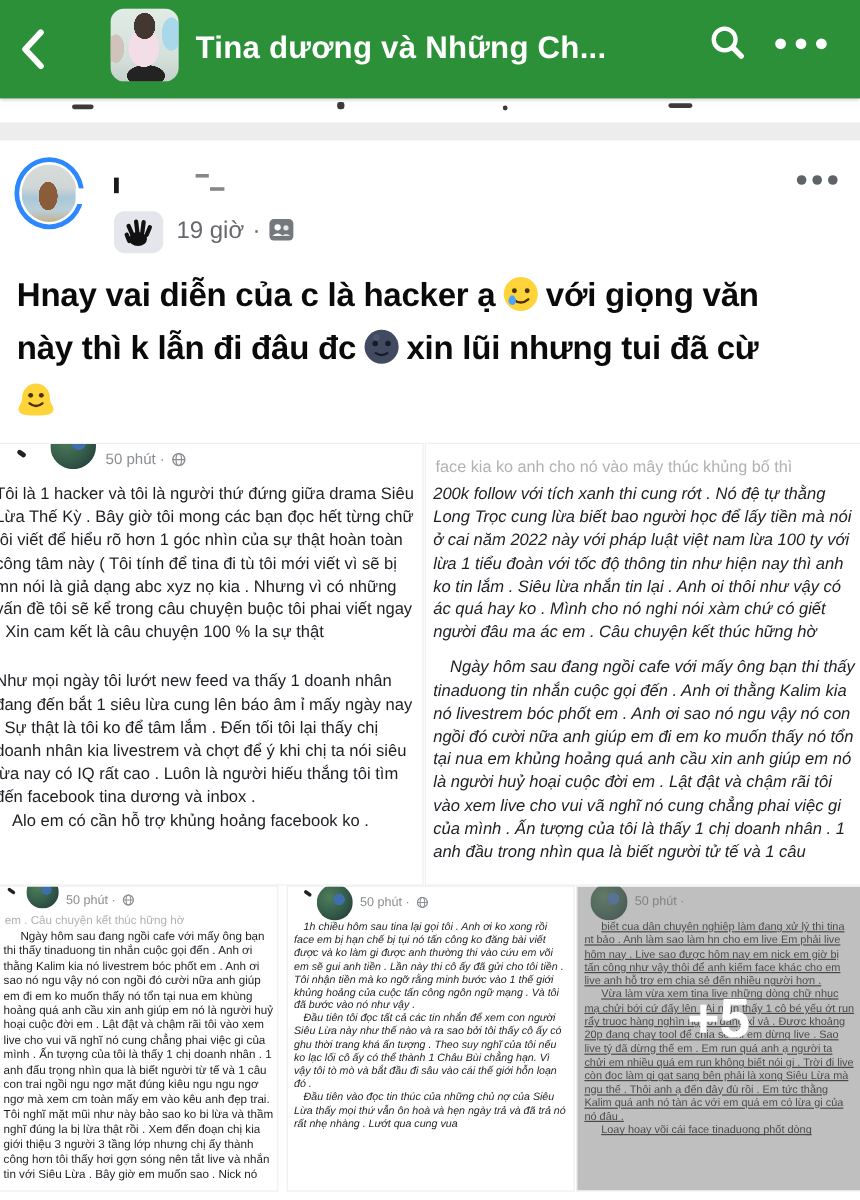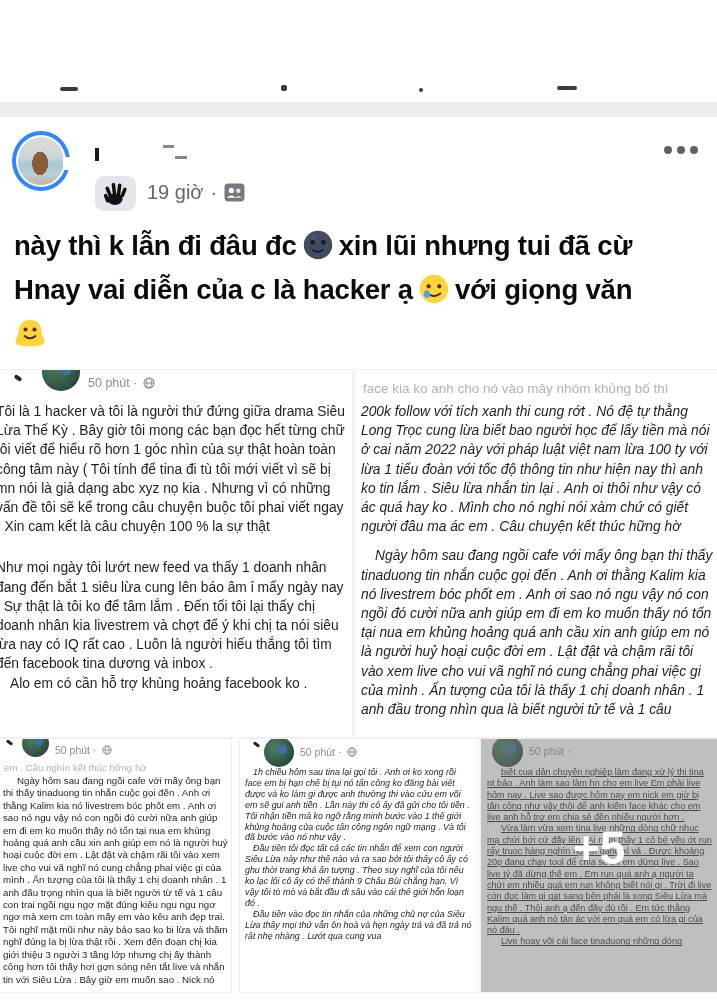--- a/index.html
+++ b/index.html
@@ -94,20 +94,40 @@
   .br-overlay{position:absolute;inset:0;background:rgba(120,120,120,.47);
               display:flex;justify-content:center;}
   .plus-label{margin-top:82px;font-size:46px;font-weight:bold;color:#fff;}
   .tick{position:absolute;background:#222;border-radius:2px;transform:rotate(35deg);}
 </style>
 </head>
 <body>
 
 <div class="screen">
 
+  <header class="topbar">
+    <span class="back">
+      <svg width="22" height="38" viewBox="0 0 22 38">
+          <path d="M18 5 L5 19 L18 33" fill="none" stroke="#fff" stroke-width="5" stroke-linecap="round" stroke-linejoin="round"></path>
+        </svg>
+    </span>
+    <div class="group-avatar"></div>
+    <div class="gtitle">Tina dương và Những Ch...</div>
+    <span class="search">
+      <svg width="32" height="32" viewBox="0 0 30 30">
+          <circle cx="13" cy="13" r="8.5" fill="none" stroke="#fff" stroke-width="3.4"></circle>
+          <line x1="19.5" y1="19.5" x2="26" y2="26" stroke="#fff" stroke-width="4.2" stroke-linecap="round"></line>
+        </svg>
+    </span>
+    <span class="bar-dots">
+        <i></i>
+        <i></i>
+        <i></i>
+      </span>
+  </header>
 
   <div class="smudge" style="left:60px;top:87px;width:18px;height:4px;"></div>
   <div class="smudge" style="left:281px;top:85px;width:6px;height:6px;"></div>
   <div class="smudge" style="left:419px;top:88px;width:4px;height:4px;"></div>
   <div class="smudge" style="left:557px;top:86px;width:20px;height:4px;"></div>
   <div class="gray-band"></div>
 
   <div class="pavatar">
     <div class="photo"></div>
     <div class="gap"></div>
@@ -144,38 +164,38 @@
         <circle cx="7" cy="7" r="2.5" fill="#fff"></circle>
         <circle cx="13.6" cy="7.4" r="2.1" fill="#e6e6e6"></circle>
         <path d="M2.8 14 q4.2 -4.4 8.4 0 z" fill="#fff"></path>
         <path d="M10.6 14 q3.1 -3.4 6.4 0 z" fill="#e6e6e6"></path>
       </svg>
     </span>
   </div>
 
   <div class="post-text">
     <span class="pt-line">
+      <span>Hnay vai diễn của c là hacker ạ</span><span class="em"><svg viewBox="0 0 36 36" width="32" height="32">
+            <circle cx="18" cy="18" r="16" fill="#ffd43b"></circle>
+            <circle cx="12" cy="15" r="2.3" fill="#4a3000"></circle>
+            <circle cx="24" cy="15" r="2.3" fill="#4a3000"></circle>
+            <path d="M11 23 Q18 29 25 23" stroke="#4a3000" stroke-width="2.3" fill="none" stroke-linecap="round"></path>
+            <path d="M8.5 19.5 q-4 5.5 -0.5 8 q3.5 2 5.2 -1.4 q1.2 -3 -1.8 -6.8 z" fill="#4da3ff"></path>
+          </svg></span><span>với giọng văn</span>
+    </span>
+    <span class="pt-line">
       <span>này thì k lẫn đi đâu đc</span><span class="em"><svg viewBox="0 0 36 36" width="32" height="32">
             <circle cx="18" cy="18" r="16" fill="#414a61"></circle>
             <circle cx="13" cy="9" r="3" fill="#4c5670"></circle>
             <circle cx="12" cy="15" r="2.6" fill="#161b28"></circle>
             <circle cx="24" cy="15" r="2.6" fill="#161b28"></circle>
             <path d="M12.5 24 Q18 27.5 23.5 24" stroke="#161b28" stroke-width="2" fill="none" stroke-linecap="round"></path>
           </svg></span><span>xin lũi nhưng tui đã cừ</span>
     </span>
     <span class="pt-line">
-      <span>Hnay vai diễn của c là hacker ạ</span><span class="em"><svg viewBox="0 0 36 36" width="32" height="32">
-            <circle cx="18" cy="18" r="16" fill="#ffd43b"></circle>
-            <circle cx="12" cy="15" r="2.3" fill="#4a3000"></circle>
-            <circle cx="24" cy="15" r="2.3" fill="#4a3000"></circle>
-            <path d="M11 23 Q18 29 25 23" stroke="#4a3000" stroke-width="2.3" fill="none" stroke-linecap="round"></path>
-            <path d="M8.5 19.5 q-4 5.5 -0.5 8 q3.5 2 5.2 -1.4 q1.2 -3 -1.8 -6.8 z" fill="#4da3ff"></path>
-          </svg></span><span>với giọng văn</span>
-    </span>
-    <span class="pt-line">
       <span class="em" style="margin-left:0;"><svg viewBox="0 0 36 36" width="32" height="32">
             <path d="M18 3 a13 13 0 0 1 13 13 c0 6 3.5 8 3.5 11 c0 4.5 -6 6 -16.5 6 c-10.5 0 -16.5 -1.5 -16.5 -6 c0 -3 3.5 -5 3.5 -11 a13 13 0 0 1 13 -13 z" fill="#ffd43b"></path>
             <circle cx="13" cy="14" r="2.3" fill="#4a3000"></circle>
             <circle cx="23" cy="14" r="2.3" fill="#4a3000"></circle>
             <path d="M12 21.5 q6 5 12 0" stroke="#4a3000" stroke-width="2.3" fill="none" stroke-linecap="round"></path>
           </svg></span>
     </span>
   </div>
 
   <div class="collage">
@@ -192,72 +212,72 @@
           </svg>
       </div>
       <div class="shot-text">
         <p>Tôi là 1 hacker và tôi là người thứ đứng giữa drama Siêu Lừa Thế Kỳ . Bây giờ tôi mong các bạn đọc hết từng chữ tôi viết để hiểu rõ hơn 1 góc nhìn của sự thật hoàn toàn công tâm này ( Tôi tính để tina đi tù tôi mới viết vì sẽ bị mn nói là giả dạng abc xyz nọ kia . Nhưng vì có những vấn đề tôi sẽ kể trong câu chuyện buộc tôi phai viết ngay ) Xin cam kết là câu chuyện 100 % la sự thật</p>
         <p class="gap-lg">Như mọi ngày tôi lướt new feed va thấy 1 doanh nhân đang đến bắt 1 siêu lừa cung lên báo âm ỉ mấy ngày nay . Sự thật là tôi ko để tâm lắm . Đến tối tôi lại thấy chị doanh nhân kia livestrem và chợt để ý khi chị ta nói siêu lừa nay có IQ rất cao . Luôn là người hiếu thắng tôi tìm đến facebook tina dương và inbox  .</p>
         <p class="ind">Alo em có cần hỗ trợ khủng hoảng facebook ko .</p>
       </div>
     </section>
 
     <section class="ph ph-tr">
-      <div class="faded">face kia ko  anh cho nó vào mây nhóm khủng bố thì</div>
+      <div class="faded">face kia ko  anh cho nó vào mây thúc khủng bố thì</div>
       <div class="shot-text">
         <p>200k follow với tích xanh thi cung rớt  . Nó đệ tự thằng Long Trọc cung lừa biết bao người học để lấy tiền mà nói ở cai năm 2022 này với pháp luật việt nam lừa 100 ty với lừa 1 tiểu đoàn với tốc độ thông tin như hiện nay thì anh ko tin lắm . Siêu lừa nhắn tin lại  . Anh oi thôi như vậy có ác quá hay ko . Mình cho nó nghi nói xàm chứ có giết người đâu ma ác em . Câu chuyện kết thúc hững hờ</p>
         <p class="ind">Ngày hôm sau đang ngồi cafe với mấy ông bạn thi thấy tinaduong tin nhắn cuộc gọi đến . Anh ơi thằng Kalim kia nó livestrem bóc phốt em . Anh ơi sao nó ngu vậy nó con ngồi đó cười nữa anh giúp em đi em ko muốn thấy nó tổn tại nua em khủng hoảng quá anh cầu xin anh giúp em nó là người huỷ hoại cuộc đời em .  Lật đật và chậm rãi tôi vào xem live cho vui vã nghĩ nó cung chẳng phai việc gi của mình . Ấn tượng của tôi là thấy 1 chị doanh nhân . 1 anh đầu trong nhìn qua là biết người tử tế và 1 câu</p>
       </div>
       <div class="fade-bottom"></div>
     </section>
 
     <section class="ph ph-bl">
       <span class="tick" style="left:6px;top:2px;width:7px;height:3px;"></span>
       <div class="globe-avatar"></div>
       <div class="mini-head">
         <span>50 phút ·</span>
         <svg width="10" height="10" viewBox="0 0 12 12">
             <circle cx="6" cy="6" r="5" fill="none" stroke="#8a8d91" stroke-width="1.2"></circle>
             <ellipse cx="6" cy="6" rx="2.3" ry="5" fill="none" stroke="#8a8d91" stroke-width="1"></ellipse>
             <line x1="1" y1="6" x2="11" y2="6" stroke="#8a8d91" stroke-width="1"></line>
           </svg>
       </div>
-      <div class="faded">em . Câu nghìn kết thúc hững hờ</div>
+      <div class="faded">em . Câu chuyện kết thúc hững hờ</div>
       <div class="shot-text">
         <p class="ind">Ngày hôm sau đang ngồi cafe với mấy ông bạn thi thấy tinaduong tin nhắn cuộc gọi đến . Anh ơi thằng Kalim kia nó livestrem bóc phốt em . Anh ơi sao nó ngu vậy nó con ngồi đó cười nữa anh giúp em đi em ko muốn thấy nó tổn tại nua em khùng hoảng quá anh cầu xin anh giúp em nó là người huỷ hoại cuộc đời em .  Lật đật và chậm rãi tôi vào xem live cho vui vã nghĩ nó cung chẳng phai việc gi của mình . Ấn tượng của tôi là thấy 1 chị doanh nhân . 1 anh đấu trọng nhìn qua là biết người từ tế và 1 câu con trai ngồi ngu ngơ mặt đúng kiêu ngu ngu ngơ ngơ mà xem cm toàn mấy em vào kêu anh đẹp trai. Tôi nghĩ mặt mũi như này bảo sao ko bi lừa và thầm nghĩ đúng la bị lừa thật rồi . Xem đến đoạn chị kia giới thiệu 3 người 3 tầng lớp nhưng chị ấy thành công hơn  tôi thấy hơi gợn sóng nên tắt live và nhắn tin với Siêu Lừa .  Bây giờ em muốn sao . Nick nó</p>
       </div>
     </section>
 
     <section class="ph ph-bm">
       <span class="tick" style="left:13px;top:4px;width:7px;height:3px;"></span>
       <div class="globe-avatar"></div>
       <div class="mini-head">
         <span>50 phút ·</span>
         <svg width="10" height="10" viewBox="0 0 12 12">
             <circle cx="6" cy="6" r="5" fill="none" stroke="#8a8d91" stroke-width="1.2"></circle>
             <ellipse cx="6" cy="6" rx="2.3" ry="5" fill="none" stroke="#8a8d91" stroke-width="1"></ellipse>
             <line x1="1" y1="6" x2="11" y2="6" stroke="#8a8d91" stroke-width="1"></line>
           </svg>
       </div>
       <div class="shot-text">
         <p>1h chiều hôm sau tina lại gọi tôi . Anh ơi ko xong rồi face em bị hạn chế bị tụi nó tấn công ko đăng bài viết được và ko  làm gi được anh thường thi vào cứu em või em sẽ gui anh tiền  . Lần này thi cô ấy đã gửi cho tôi tiền . Tôi nhận tiền mà ko ngỡ rằng minh bước vào 1 thế giới khủng hoảng của cuộc tấn công ngôn ngữ mạng . Và tôi đã bước vào nó như vậy .</p>
-        <p>Đầu tiên tôi đọc tất cả các tin nhắn để xem con người Siêu Lừa này như thế nào và ra sao bởi tôi thấy cô ấy có ghu thời trang khá ấn tượng . Theo suy nghĩ của tôi nếu ko lạc lối cô ấy có thể thành 9 Châu Bùi chẳng hạn.  Vì vậy tôi tò mò và bắt đầu đi sâu vào cái thế giới hỗn loạn đó .</p>
-        <p>Đầu tiên vào đọc tin nhắn của những chủ nợ của Siêu Lừa thấy mọi thứ vẫn ôn hoà và hẹn ngày trả và đã trả nó rất nhẹ nhàng . Lướt qua cung vua</p>
+        <p>Đầu tiên tôi đọc tất cả các tin nhắn để xem con người Siêu Lừa này như thế nào và ra sao bởi tôi thấy cô ấy có ghu thời trang khá ấn tượng . Theo suy nghĩ của tôi nếu ko lạc lối cô ấy có thể thành 1 Châu Bùi chẳng hạn.  Vì vậy tôi tò mò và bắt đầu đi sâu vào cái thế giới hỗn loạn đó .</p>
+        <p>Đầu tiên vào đọc tin thúc của những chủ nợ của Siêu Lừa thấy mọi thứ vẫn ôn hoà và hẹn ngày trả và đã trả nó rất nhẹ nhàng . Lướt qua cung vua</p>
       </div>
     </section>
 
     <section class="ph ph-br">
       <div class="globe-avatar"></div>
       <div class="mini-head">
         <span>50 phút ·</span>
       </div>
       <div class="shot-text">
         <p class="ind">biết cua dân chuyên nghiệp làm đang xử lý thi tina nt bảo . Anh làm sao làm hn cho em live Em phải live hôm nay . Live sao được hôm nay em nick em giờ bị tấn công như vậy thôi để anh kiếm face khác cho em live  anh hỗ trợ em chia sẻ đến nhiều người hơn .</p>
         <p class="ind">Vừa làm vừa xem tina live những dòng chữ nhục mạ chửi bới cứ đấy lên . Ai nhìn thấy 1 cô bé yếu ớt run rẩy truoc hàng nghìn người đang xỉ vả . Được khoảng 20p đang chạy tool để chia sẻ thi em dừng live . Sao live tý đã dừng thế em .  Em run quá anh ạ người ta chửi em nhiều quá em run không biết nói gi . Trời đi live còn đọc làm gi gạt sang bên phải là xong Siêu Lừa mà ngu thế . Thôi anh ạ đến đây đù rồi . Em tức thằng Kalim quá anh nó tàn ác với em quá em có lừa gi của nó đâu .</p>
-        <p class="ind">Live hoay või cái face tinaduong  những dòng</p>
+        <p class="ind">Loay hoay või cái face tinaduong  phốt dòng</p>
       </div>
       <div class="br-overlay">
         <span class="plus-label">+5</span>
       </div>
     </section>
 
   </div>
 </div>
 
 </body></html>

